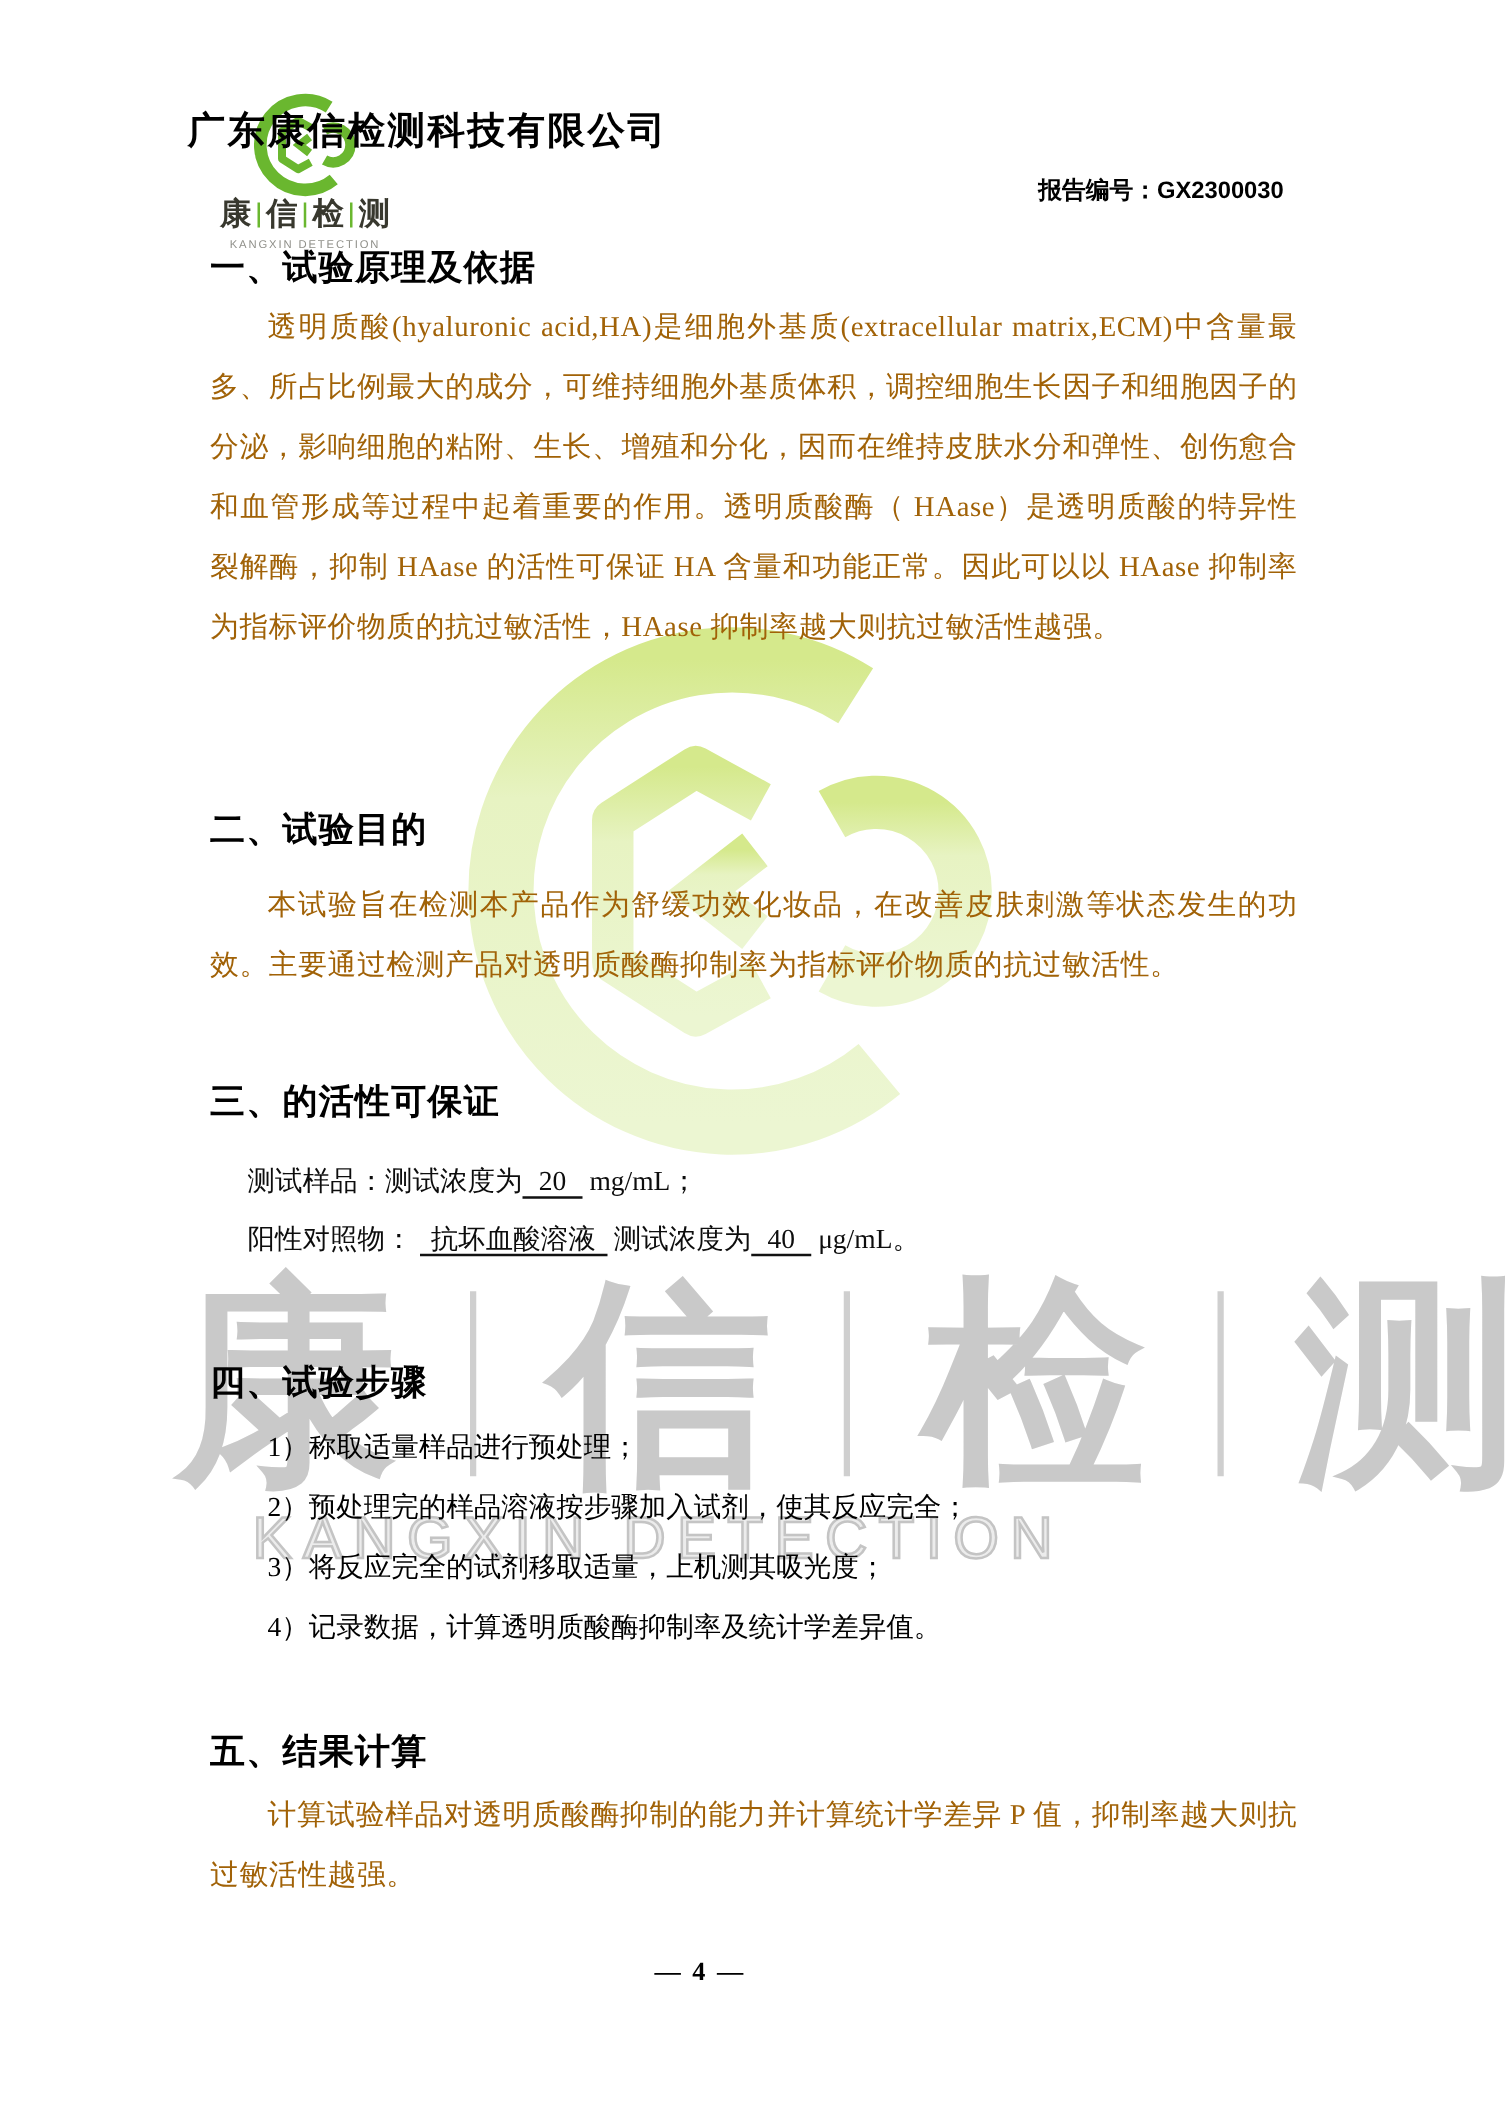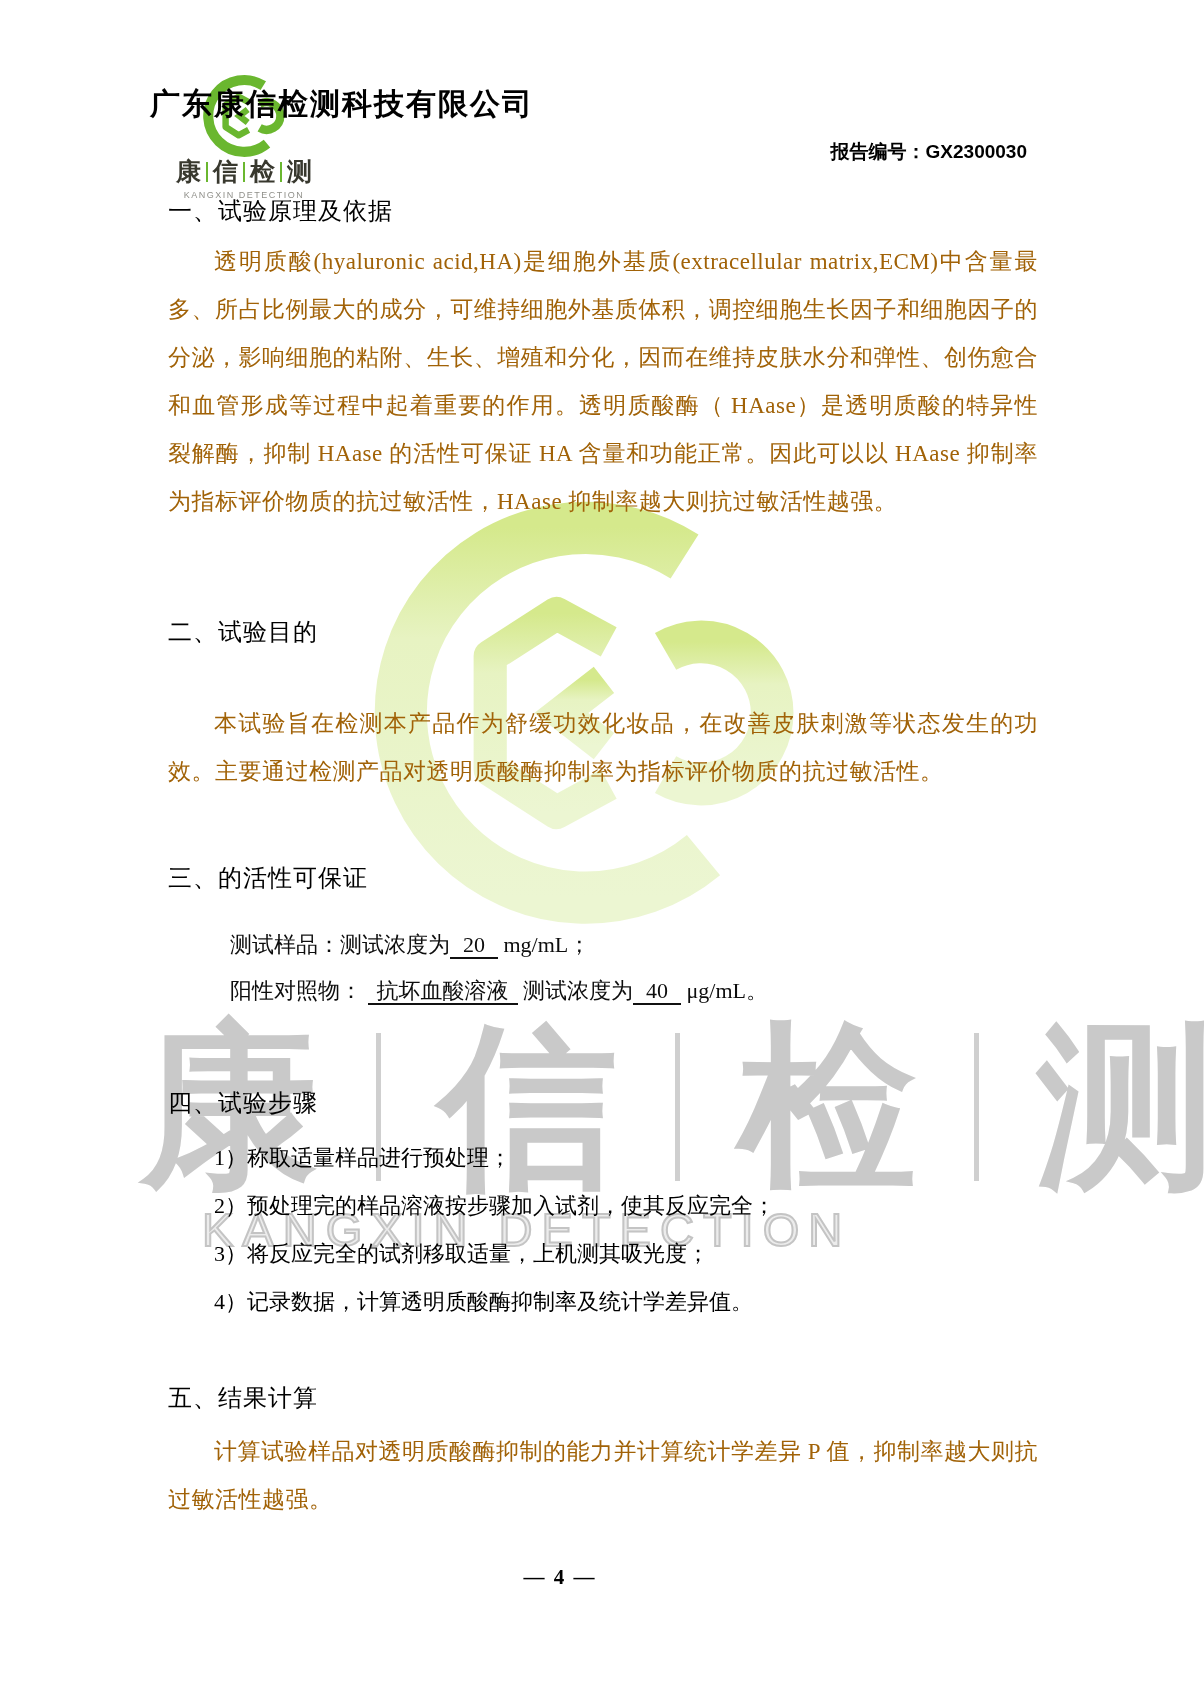--- a/index.html
+++ b/index.html
@@ -37,31 +37,31 @@
   }
   .doc-title{
     position:absolute;left:150px;top:84px;width:820px;text-align:left;
     font-size:30px;font-weight:bold;letter-spacing:2px;color:#000;
   }
   .report-no{
     position:absolute;left:712px;top:139px;width:315px;text-align:right;
     font-family:"Liberation Sans",sans-serif;font-size:19px;font-weight:bold;color:#000;
   }
   
-  .h{position:absolute;left:168px;width:870px;font-size:24px;font-weight:normal;color:#000;letter-spacing:1px;}
+  .h{position:absolute;left:168px;width:870px;font-size:28px;font-weight:bold;color:#000;letter-spacing:1px;}
   .para{
     position:absolute;left:168px;width:870px;
     font-size:23px;line-height:48px;text-align:justify;text-indent:2em;
     letter-spacing:0.5px;color:#a16207;
   }
   .h1{top:195px}.p1{top:238px}
-  .h2{top:616px}.p2{top:700px}
+  .h2{top:645px}.p2{top:700px}
   .h3{top:862px}
   .s3{
-    position:absolute;left:184px;top:922px;width:870px;
+    position:absolute;left:152px;top:922px;width:870px;
     font-size:22px;line-height:46px;color:#0d0d0d;
   }
   .s3 .row{padding-left:46px;}
   .u{border-bottom:2px solid #111;padding:0 13px;}
   .u2{border-bottom:2px solid #111;padding:0 9px;}
   .h4{top:1087px}
   .steps{
     position:absolute;left:168px;top:1134px;width:870px;
     font-size:22px;line-height:48px;color:#000000;
   }

